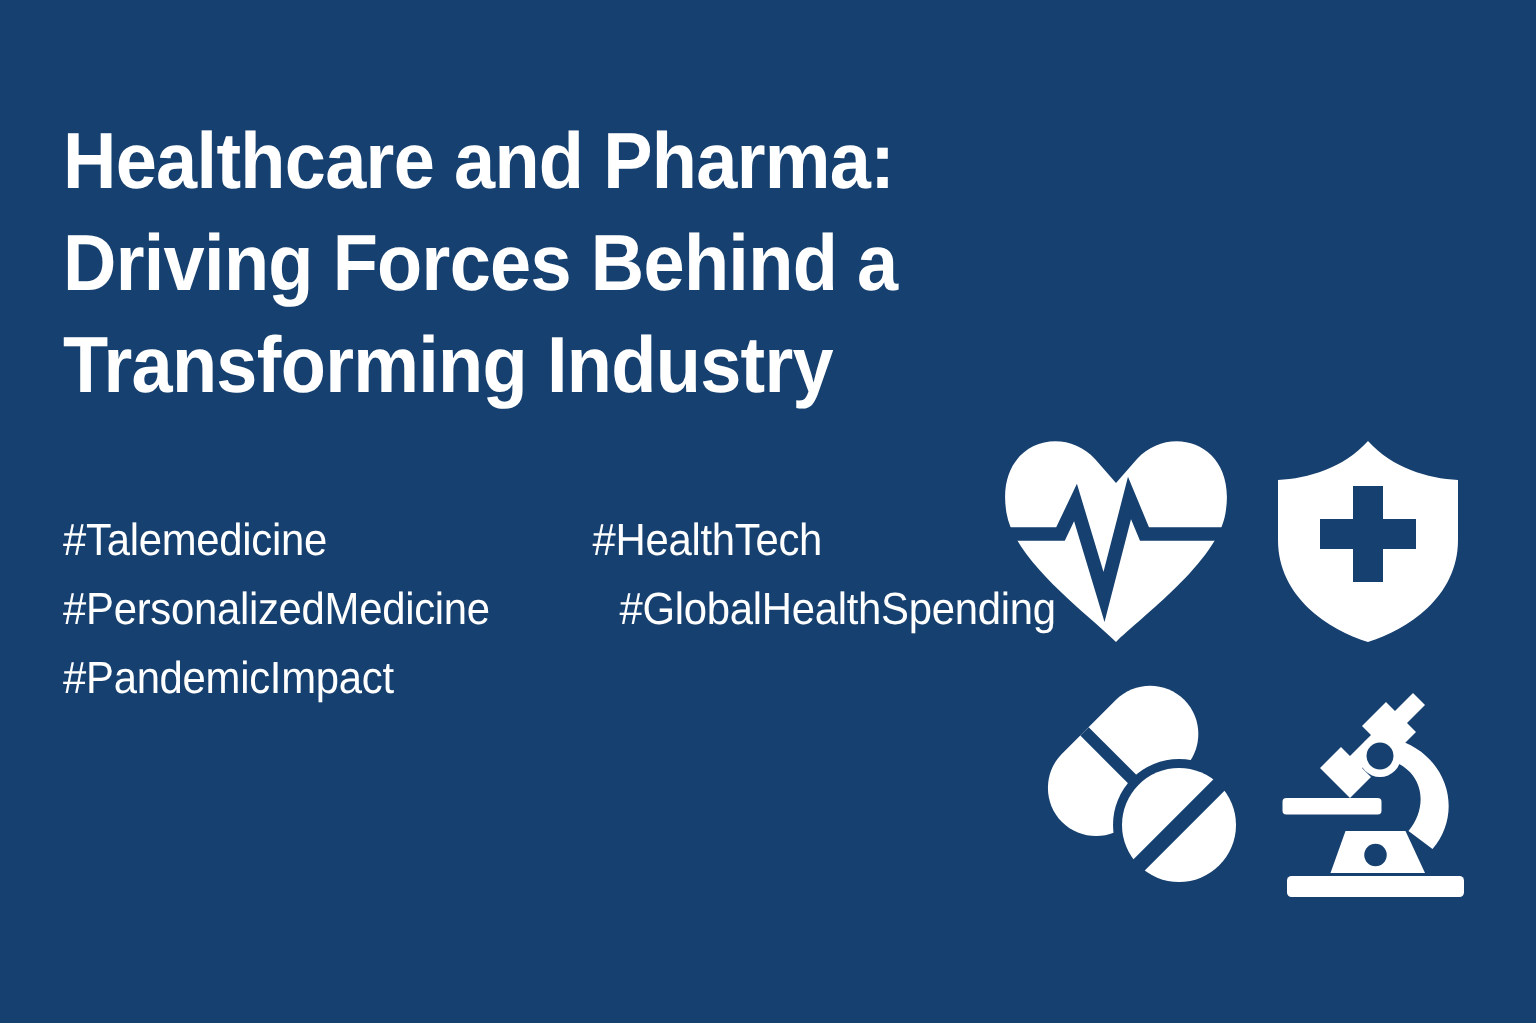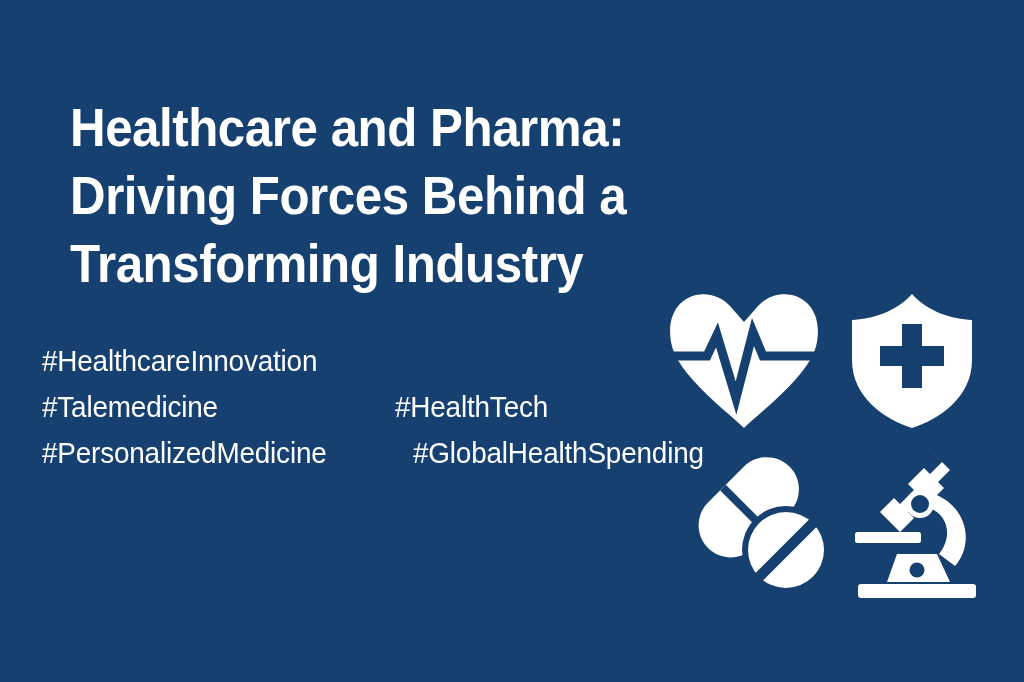--- a/index.html
+++ b/index.html
@@ -17,23 +17,22 @@
     overflow: hidden;
     background: #16406f;
     font-family: "Liberation Sans", sans-serif;
     -webkit-font-smoothing: antialiased;
   }
 
   
   .title-block {
     position: absolute;
     left: 42px;
-    top: 94px;
+    top: 74px;
     width: 700px;
-    margin-left: 28px;
   }
   .title-line {
     display: block;
     color: #ffffff;
     font-family: "Liberation Sans", sans-serif;
     font-weight: 700;
     font-size: 53px;
     line-height: 68px;
     letter-spacing: -0.5px;
     white-space: nowrap;
@@ -98,36 +97,36 @@
 <div class="card">
 
   <div class="title-block">
     <span class="title-line">Healthcare and Pharma:</span>
     <span class="title-line">Driving Forces Behind a</span>
     <span class="title-line">Transforming Industry</span>
   </div>
 
   <div class="tags-block">
 
-    <div class="tag-row">
-      <span class="tag col-a">#HealthcareInnovation</span>
-    </div>
 
 
 
     <div class="tag-row">
       <span class="tag col-a">#Talemedicine</span>
       <span class="tag col-b">#HealthTech</span>
     </div>
 
     <div class="tag-row">
       <span class="tag col-a">#PersonalizedMedicine</span>
       <span class="tag col-c">#GlobalHealthSpending</span>
     </div>
 
+    <div class="tag-row">
+      <span class="tag col-a">#PandemicImpact</span>
+    </div>
 
   </div>
 
   <div class="icons">
 
     <svg class="icon icon-heart" viewBox="0 0 152 134">
       <path fill="#ffffff" d="M76 134 C 60 118 8 80 3 48 C -5 1 40 -12 62 12 L 76 28 L 90 12 C 112 -12 157 1 149 48 C 144 80 92 118 76 134 Z"></path>
       <path fill="none" stroke="#16406f" stroke-width="9" stroke-linejoin="miter" stroke-linecap="butt" d="M 2 62 L 39 62 L 49 41 L 68 104 L 85 38 L 95 62 L 150 62"></path>
     </svg>
 

